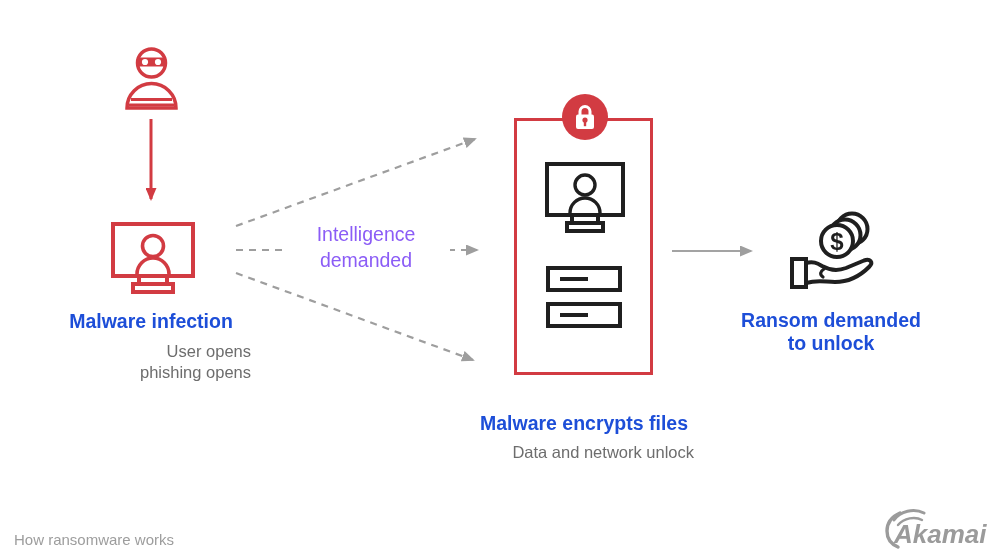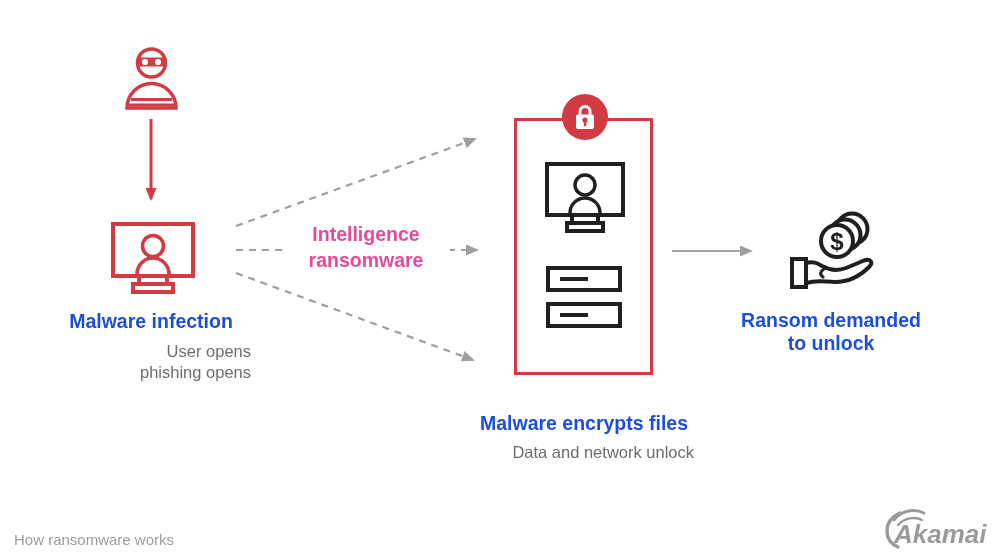--- a/index.html
+++ b/index.html
@@ -9,21 +9,21 @@
     -webkit-font-smoothing:antialiased;
   }
   .abs{position:absolute;}
   .heading{
     font-size:19.5px;font-weight:700;color:#1d4ed8;text-align:center;line-height:23px;
   }
   .subtext{
     font-size:16.5px;font-weight:400;color:#6d6d6d;text-align:right;line-height:21px;
   }
   .mid-label{
-    font-size:19.5px;font-weight:700;color:#ec4899;text-align:center;line-height:26px;
+    font-size:19.5px;font-weight:400;color:#8b5cf6;text-align:center;line-height:26px;
     background:#ffffff;padding:0 4px;
   }
   .caption{
     font-size:15px;font-weight:400;color:#9d9d9d;text-align:left;
   }
   
   .red-box{
     left:514px;top:118px;width:139px;height:257px;box-sizing:border-box;
     border:3px solid #d23b42;background:transparent;
   }
@@ -85,21 +85,21 @@
   </svg>
 
   <div class="abs heading" style="left:31px;top:310px;width:240px;">Malware infection</div>
   <div class="abs subtext" style="left:51px;top:341px;width:200px;">
     <div>User opens</div>
     <div>phishing opens</div>
   </div>
 
   <div class="abs mid-label" style="left:282px;top:221px;width:160px;">
     <div>Intelligence</div>
-    <div>ransomware</div>
+    <div>demanded</div>
   </div>
 
   <div class="abs red-box"></div>
 
   <div class="abs lock-badge">
     <svg width="26" height="28" viewBox="0 0 26 28">
       <path d="M8,13 V8.5 a5,5 0 0 1 10,0 V13" fill="none" stroke="#ffffff" stroke-width="3"></path>
       <rect x="4" y="11.5" width="18" height="14.5" rx="2" fill="#ffffff"></rect>
       <circle cx="13" cy="17" r="2.6" fill="#d23b42"></circle>
       <rect x="11.8" y="18" width="2.4" height="5.2" fill="#d23b42"></rect>

